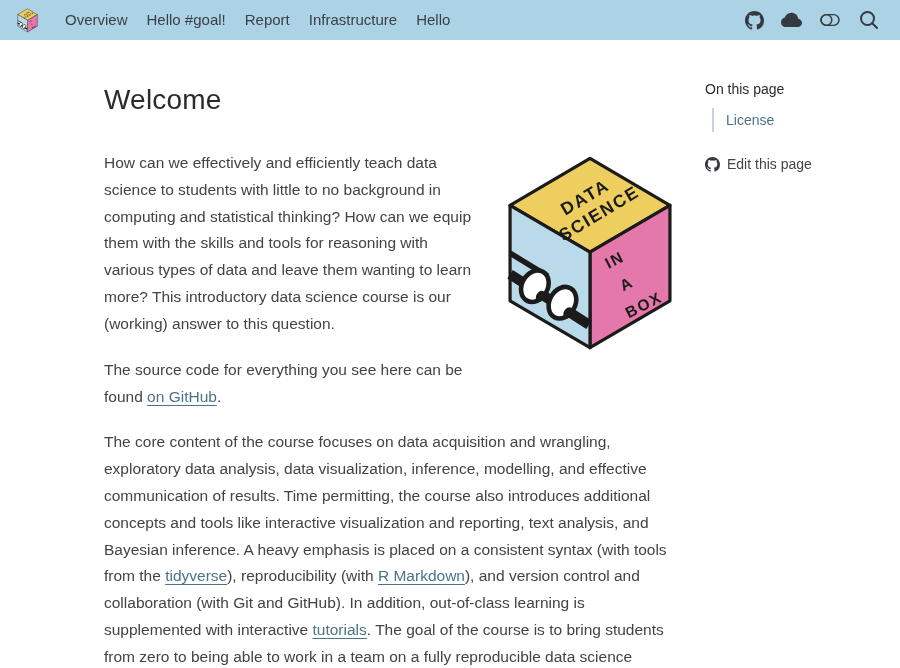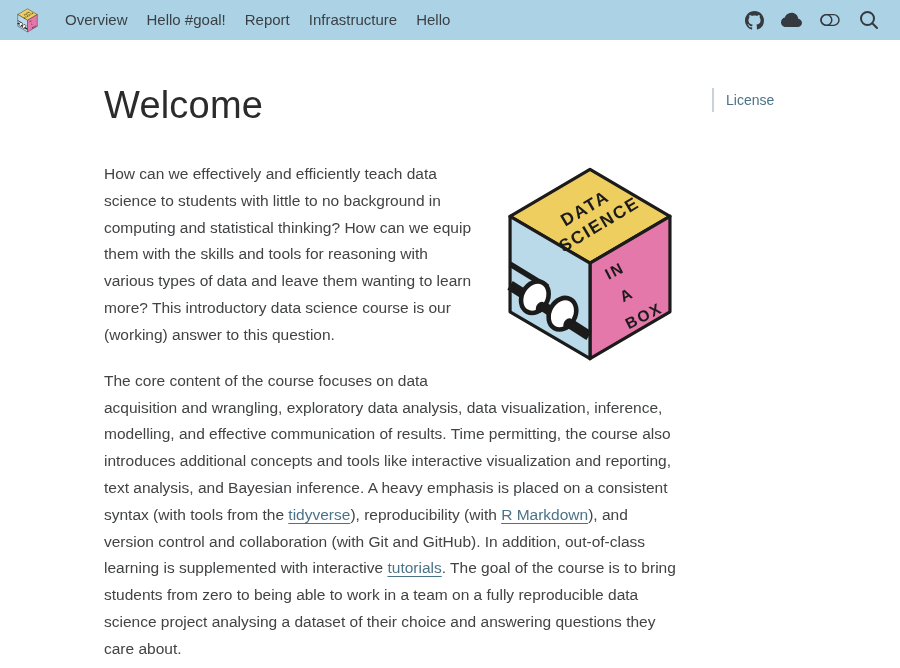--- a/index.html
+++ b/index.html
@@ -31,21 +31,21 @@
   }
   .nav-icons { margin-left: auto; display: flex; align-items: center; gap: 17px; }
   .nav-icons .icon-btn { display: flex; align-items: center; justify-content: center; background: none; border: 0; padding: 0; }
 
   
   .content {
     position: absolute; left: 104px; top: 57px; width: 578px;
   }
   h1.page-title {
     margin: 27px 0 0 0;
-    font-size: 38px; font-weight: 500; color: var(--heading);
+    font-size: 28px; font-weight: 500; color: var(--heading);
     letter-spacing: 0.2px;
   }
   .prose { margin-top: 34px; }
   .prose p {
     margin: 0 0 19px 0;
     font-size: 15.5px; line-height: 1.73; color: var(--text);
   }
   .prose a.body-link, .prose .body-link {
     color: var(--accent); text-decoration: underline; text-underline-offset: 2.5px;
   }
@@ -158,26 +158,34 @@
 
 <main class="content" data-interactable="false">
   <h1 class="page-title" data-interactable="false">Welcome</h1>
   <div class="prose" data-interactable="false">
     <figure class="cube-figure" data-interactable="false">
       <svg viewBox="0 0 200 222">
           <use href="#cube-g"></use>
         </svg>
     </figure>
     <p data-interactable="false"><span data-interactable="false">How can we effectively and efficiently teach data science to students with little to no background in computing and statistical thinking? How can we equip them with the skills and tools for reasoning with various types of data and leave them wanting to learn more? This introductory data science course is our (working) answer to this question.</span></p>
+    <p data-interactable="false"><span data-interactable="false">The source code for everything you see here can be found </span><a class="body-link" data-interactable="true">on GitHub</a><span data-interactable="false">.</span></p>
     <p data-interactable="false"><span data-interactable="false">The core content of the course focuses on data acquisition and wrangling, exploratory data analysis, data visualization, inference, modelling, and effective communication of results. Time permitting, the course also introduces additional concepts and tools like interactive visualization and reporting, text analysis, and Bayesian inference. A heavy emphasis is placed on a consistent syntax (with tools from the </span><a class="body-link" data-interactable="true">tidyverse</a><span data-interactable="false">), reproducibility (with </span><a class="body-link" data-interactable="true">R Markdown</a><span data-interactable="false">), and version control and collaboration (with Git and GitHub). In addition, out-of-class learning is supplemented with interactive </span><a class="body-link" data-interactable="true">tutorials</a><span data-interactable="false">. The goal of the course is to bring students from zero to being able to work in a team on a fully reproducible data science project analysing a dataset of their choice and answering questions they care about.</span></p>
 
   </div>
 </main>
 
 <aside class="toc" data-interactable="false">
+  <h2 class="toc-title" data-interactable="false">On this page</h2>
   <ul class="toc-list" data-interactable="false">
     <li class="active" data-interactable="false">
       <a data-interactable="true">License</a>
     </li>
   </ul>
   <div class="toc-tools" data-interactable="false">
+    <a class="toc-tool" data-interactable="true">
+      <svg width="15" height="15" viewBox="0 0 16 16" data-interactable="false">
+          <use href="#github-mark"></use>
+        </svg>
+      <span data-interactable="false">Edit this page</span>
+    </a>
   </div>
 </aside>
 
 </body></html>

